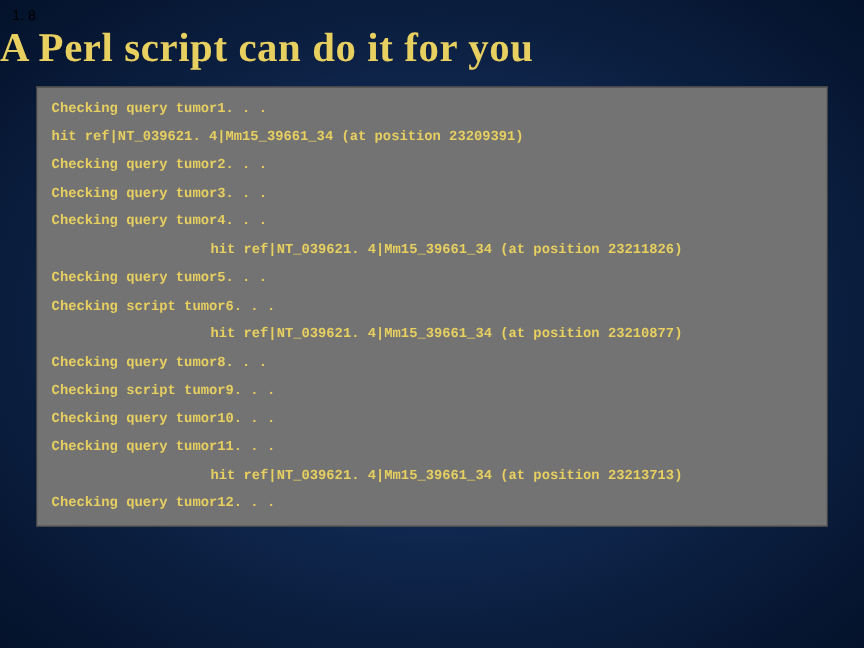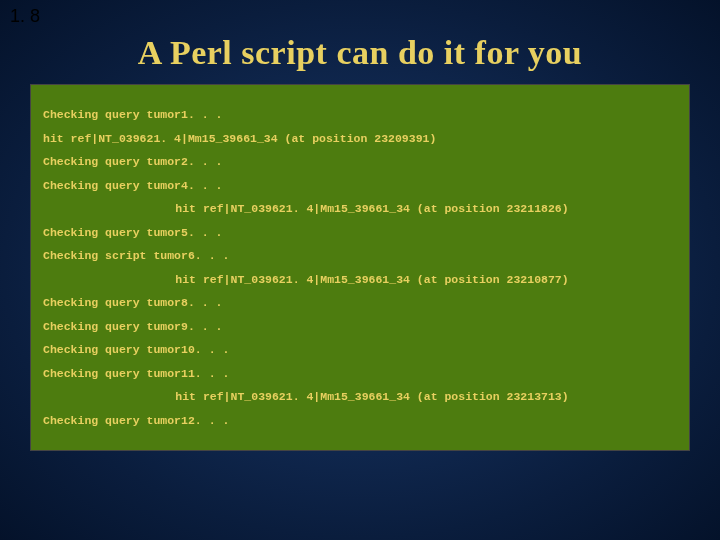--- a/index.html
+++ b/index.html
@@ -9,37 +9,36 @@
     background: radial-gradient(ellipse at center, #1a3a6e 0%, #0a1d3d 70%, #04122a 100%);
     font-family: "Times New Roman", serif;
     overflow: hidden;
     position: relative;
   }
   .slide-number {
     position: absolute;
     top: 6px;
     left: 10px;
     color: #000;
-    font-size: 18px;
+    font-size: 12px;
     font-family: Arial, sans-serif;
   }
   .title {
     color: #e8d060;
     font-size: 34px;
     font-weight: bold;
-    text-align: center;
-    padding-top: 34px;
+    padding-top: 22px;
     padding-bottom: 12px;
     letter-spacing: 0.5px;
   }
   .terminal {
     margin: 0 30px;
-    background: #4d7c0f;
+    background: #737373;
     border: 1px solid #444;
-    padding: 18px 12px;
+    padding: 6px 12px;
     font-family: "Courier New", monospace;
     font-size: 11.5px;
     font-weight: bold;
     color: #e8d060;
     line-height: 1.0;
   }
   .terminal .line {
     padding: 6px 0;
     white-space: pre;
   }
@@ -51,24 +50,25 @@
 </head>
 <body>
 
 <div class="slide-number">1. 8</div>
 <div class="title">A Perl script can do it for you</div>
 
 <div class="terminal" id="terminal">
     <div class="line">Checking query tumor1. . .</div>
     <div class="line">hit ref|NT_039621. 4|Mm15_39661_34 (at position 23209391)</div>
     <div class="line">Checking query tumor2. . .</div>
+    <div class="line">Checking query tumor3. . .</div>
     <div class="line">Checking query tumor4. . .</div>
     <div class="line indent">hit ref|NT_039621. 4|Mm15_39661_34 (at position 23211826)</div>
     <div class="line">Checking query tumor5. . .</div>
     <div class="line">Checking script tumor6. . .</div>
     <div class="line indent">hit ref|NT_039621. 4|Mm15_39661_34 (at position 23210877)</div>
     <div class="line">Checking query tumor8. . .</div>
-    <div class="line">Checking query tumor9. . .</div>
+    <div class="line">Checking script tumor9. . .</div>
     <div class="line">Checking query tumor10. . .</div>
     <div class="line">Checking query tumor11. . .</div>
     <div class="line indent">hit ref|NT_039621. 4|Mm15_39661_34 (at position 23213713)</div>
     <div class="line">Checking query tumor12. . .</div>
   </div>
 
 </body></html>

